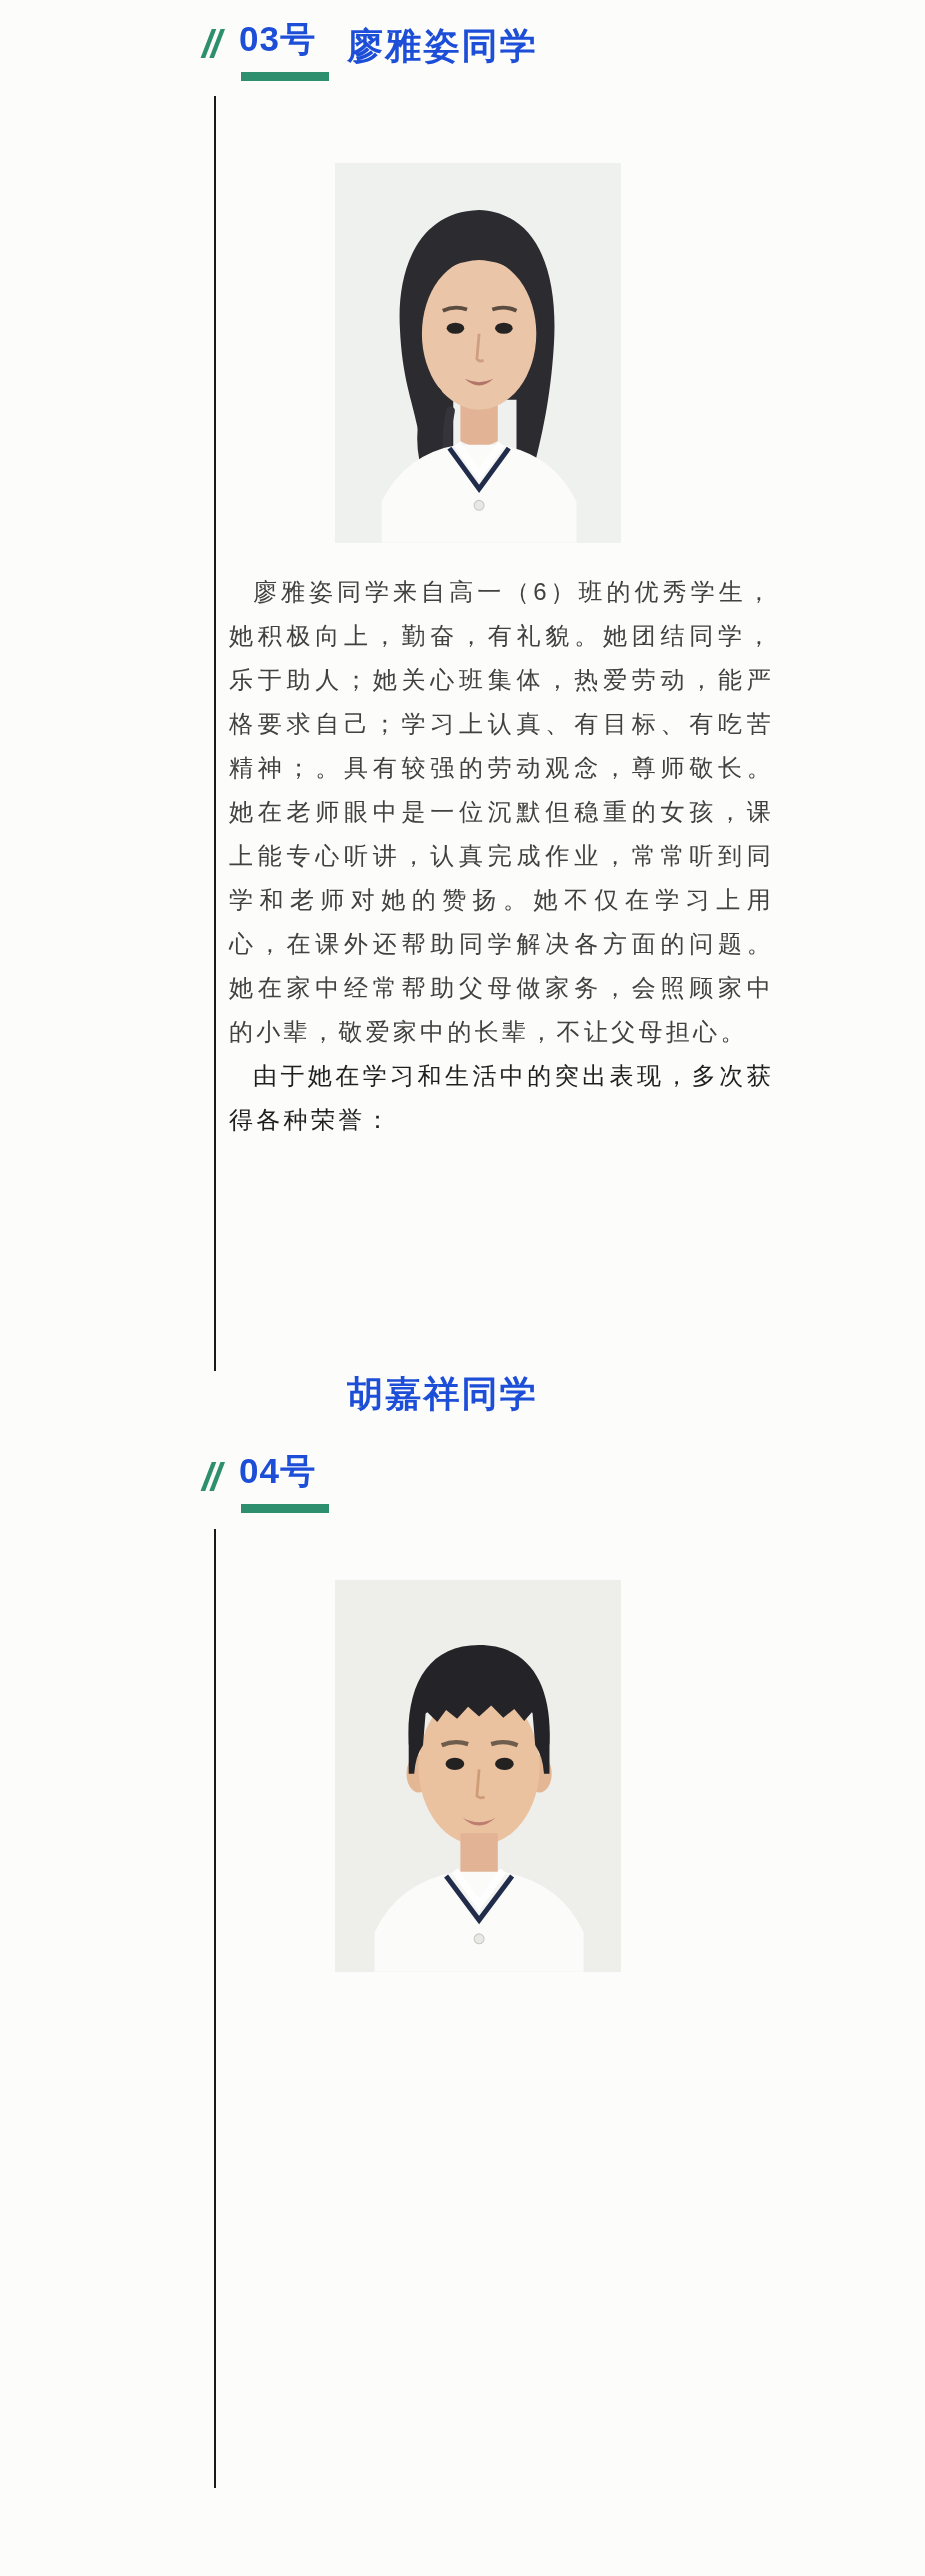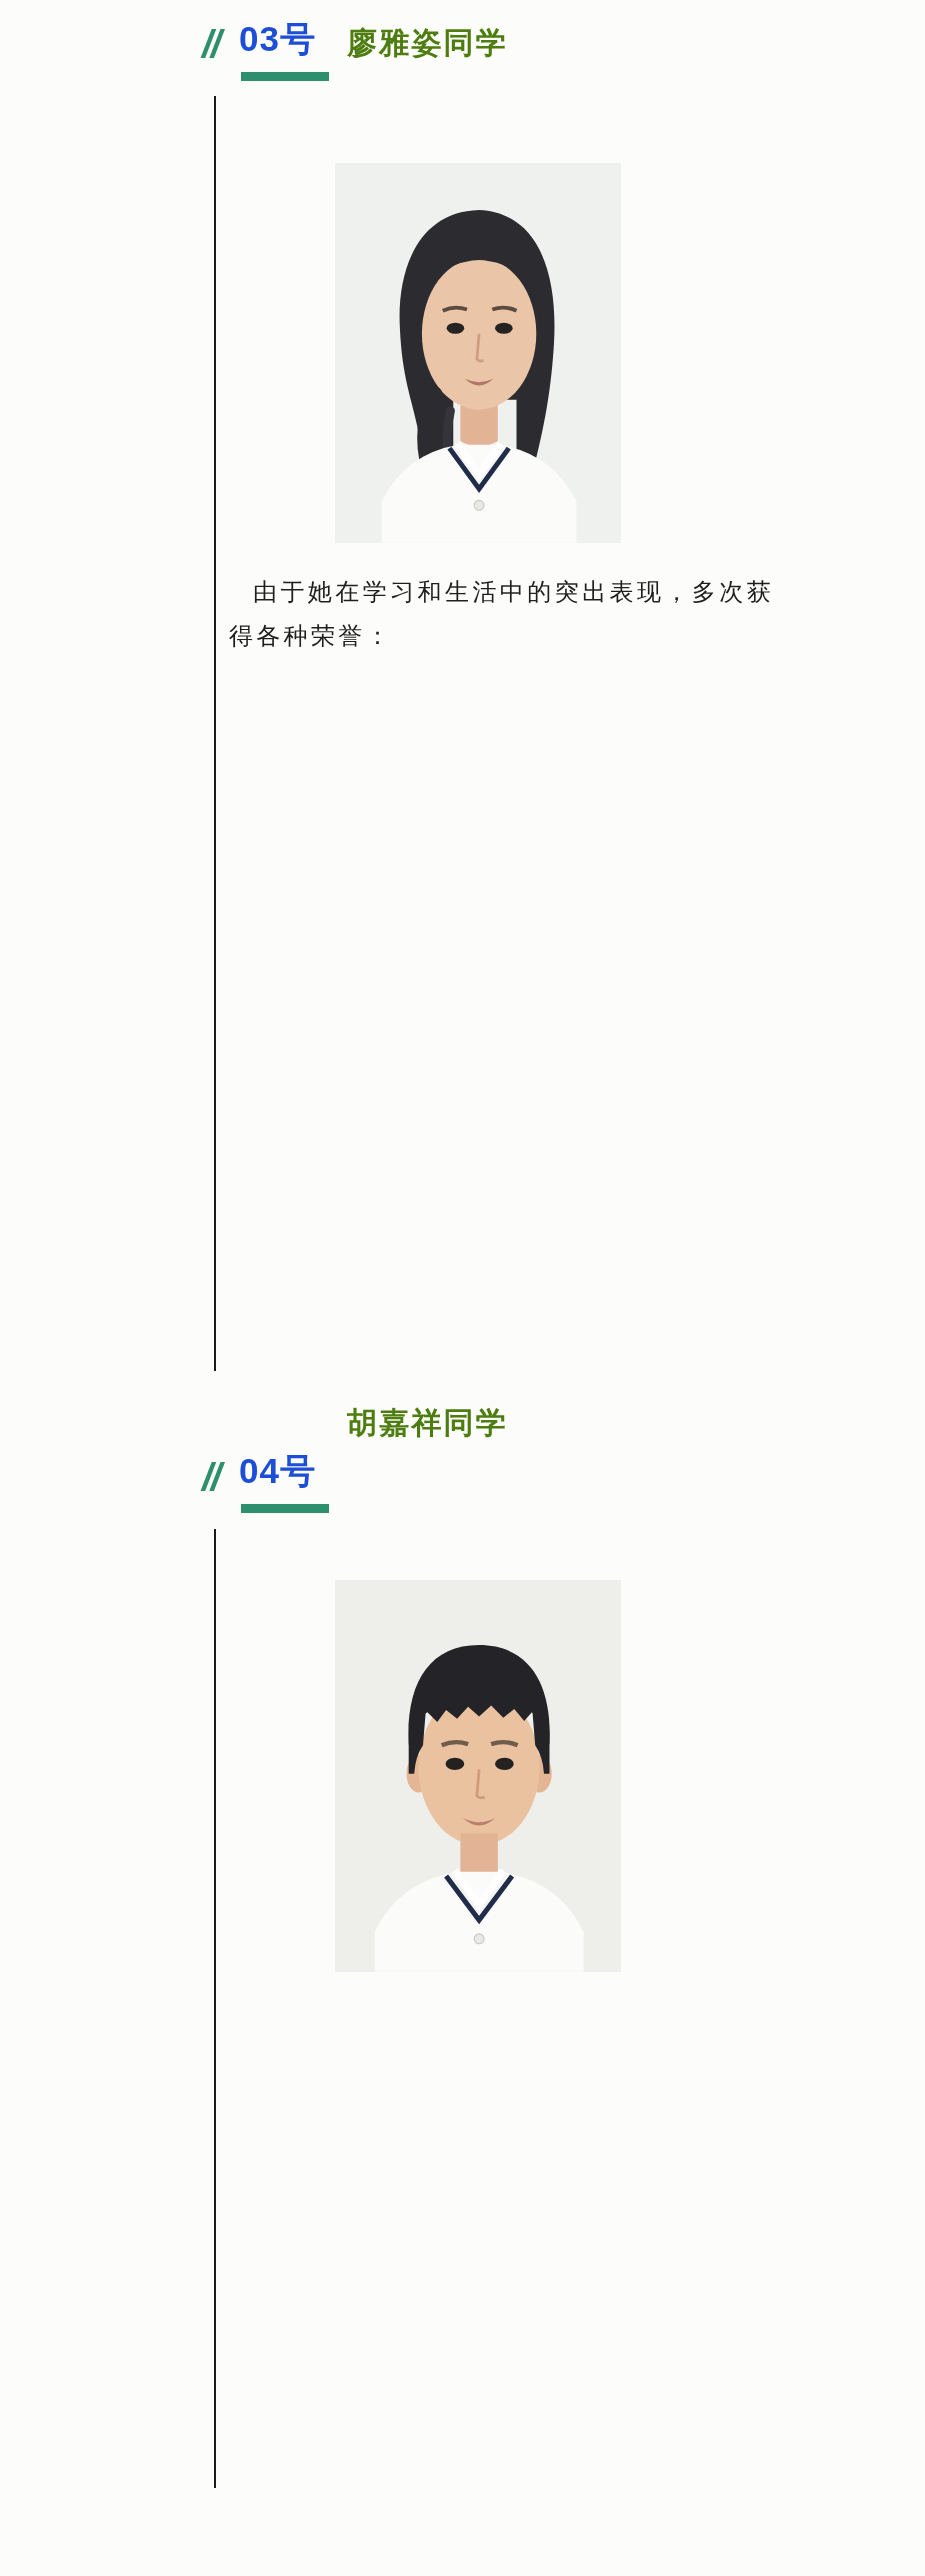--- a/index.html
+++ b/index.html
@@ -27,23 +27,23 @@
     color:#1d4ed8;
     letter-spacing:1.1px;
     line-height:1;
   }
   .header-underline{
     width:88px;
     height:8.8px;
     background:#2e8f6e;
   }
   .student-name{
-    font-size:30px;
+    font-size:36px;
     font-weight:700;
-    color:#4d7c0f;
+    color:#1d4ed8;
     letter-spacing:2.2px;
     line-height:1;
   }
   
   .vline{
     width:1.7px;
     background:#1a1a1a;
   }
   
   .photo{
@@ -115,29 +115,30 @@
         <path d="M85,690 L85,615 Q128,528 225,512 L299,512 Q396,528 439,615 L439,690 Z" fill="#fbfbfa"></path>
 
         <path d="M225,512 L262,572 L299,512 L320,520 L262,600 L204,520 Z" fill="#f4f4f2"></path>
         <path d="M208,518 L262,592 L316,518" stroke="#202c49" stroke-width="9" fill="none"></path>
         <path d="M222,510 L262,566 L302,510" stroke="#fefefe" stroke-width="14" fill="none"></path>
         <circle cx="262" cy="622" r="9" fill="#e8e8e4" stroke="#c9c9c4" stroke-width="2"></circle>
       </svg>
     </div>
 
     <div class="abs textblock" style="left:229px;top:570px;">
+      <p>廖雅姿同学来自高一（6）班的优秀学生，她积极向上，勤奋，有礼貌。她团结同学，乐于助人；她关心班集体，热爱劳动，能严格要求自己；学习上认真、有目标、有吃苦精神；。具有较强的劳动观念，尊师敬长。她在老师眼中是一位沉默但稳重的女孩，课上能专心听讲，认真完成作业，常常听到同学和老师对她的赞扬。她不仅在学习上用心，在课外还帮助同学解决各方面的问题。她在家中经常帮助父母做家务，会照顾家中的小辈，敬爱家中的长辈，不让父母担心。</p>
       <p class="bold">由于她在学习和生活中的突出表现，多次获得各种荣誉：</p>
     </div>
   </div>
 
   <div>
     <div class="abs slashes" style="left:202px;top:1457px;">//</div>
     <div class="abs number-label" style="left:239px;top:1453px;">04号</div>
     <div class="abs header-underline" style="left:241px;top:1504px;"></div>
-    <div class="abs student-name" style="left:347px;top:1408px;text-align:center;">胡嘉祥同学</div>
+    <div class="abs student-name" style="left:347px;top:1376px;text-align:center;">胡嘉祥同学</div>
 
     <div class="abs vline" style="left:214px;top:1529px;height:959px;"></div>
 
     <div class="abs photo" style="left:335px;top:1580px;width:286px;height:392px;">
       <svg width="286" height="392" viewBox="0 0 520 712" xmlns="http://www.w3.org/2000/svg">
         <rect x="0" y="0" width="520" height="712" fill="#efefec"></rect>
         <rect x="0" y="0" width="520" height="712" fill="#ededea" opacity="0.5"></rect>
 
         <ellipse cx="152" cy="352" rx="22" ry="34" fill="#e4b794"></ellipse>
         <ellipse cx="372" cy="352" rx="22" ry="34" fill="#e4b794"></ellipse>

